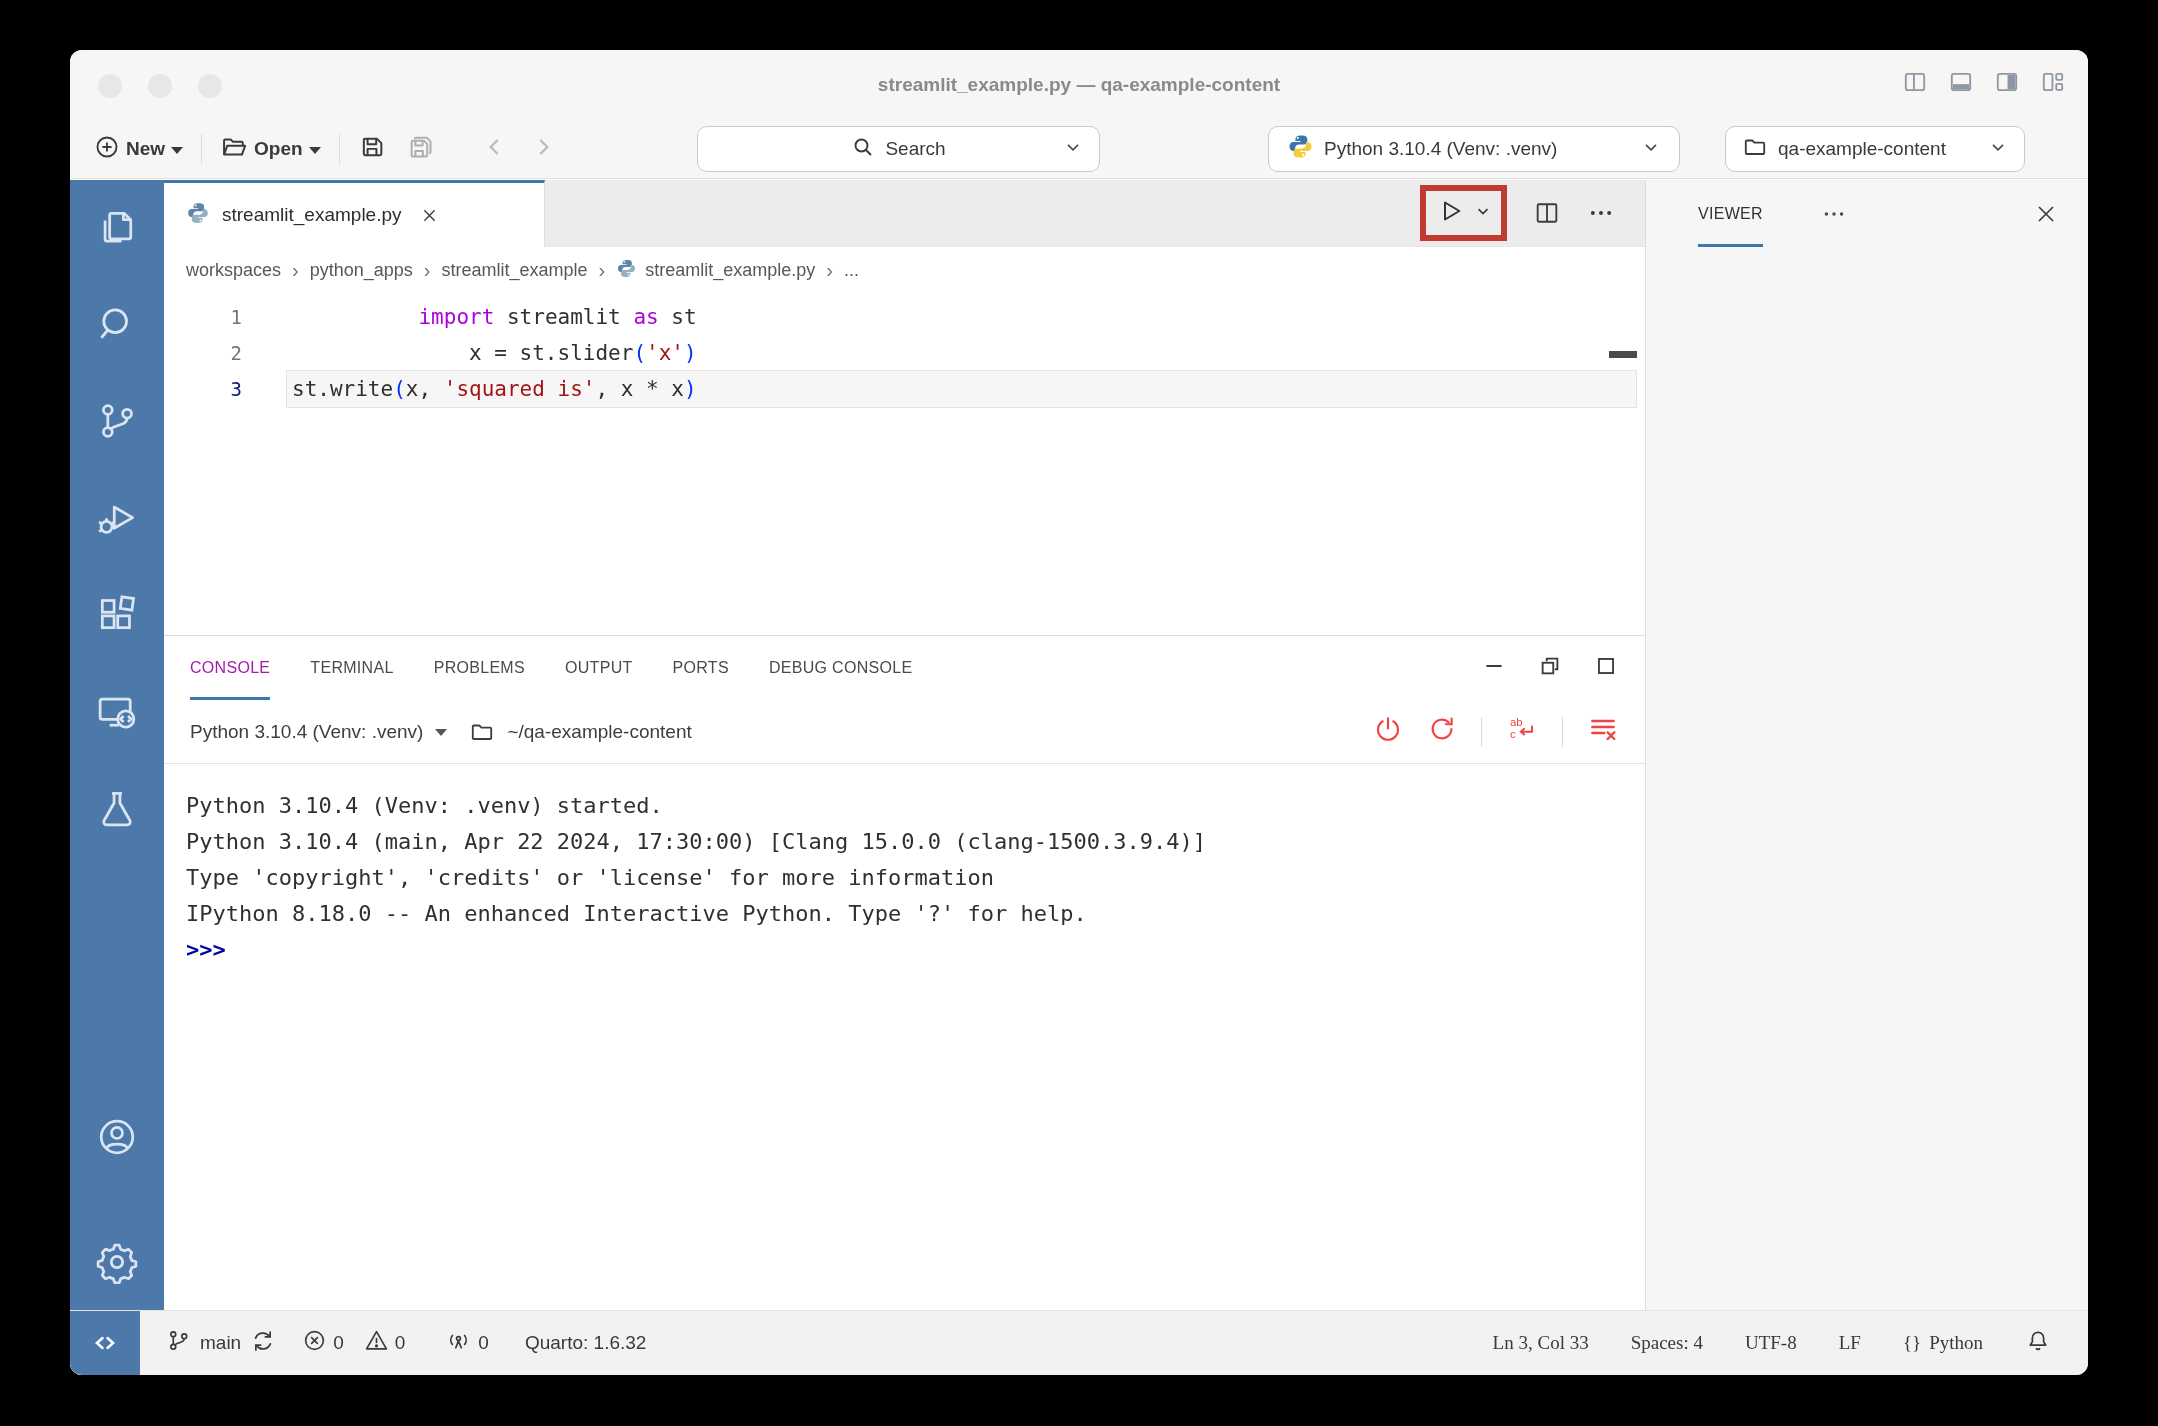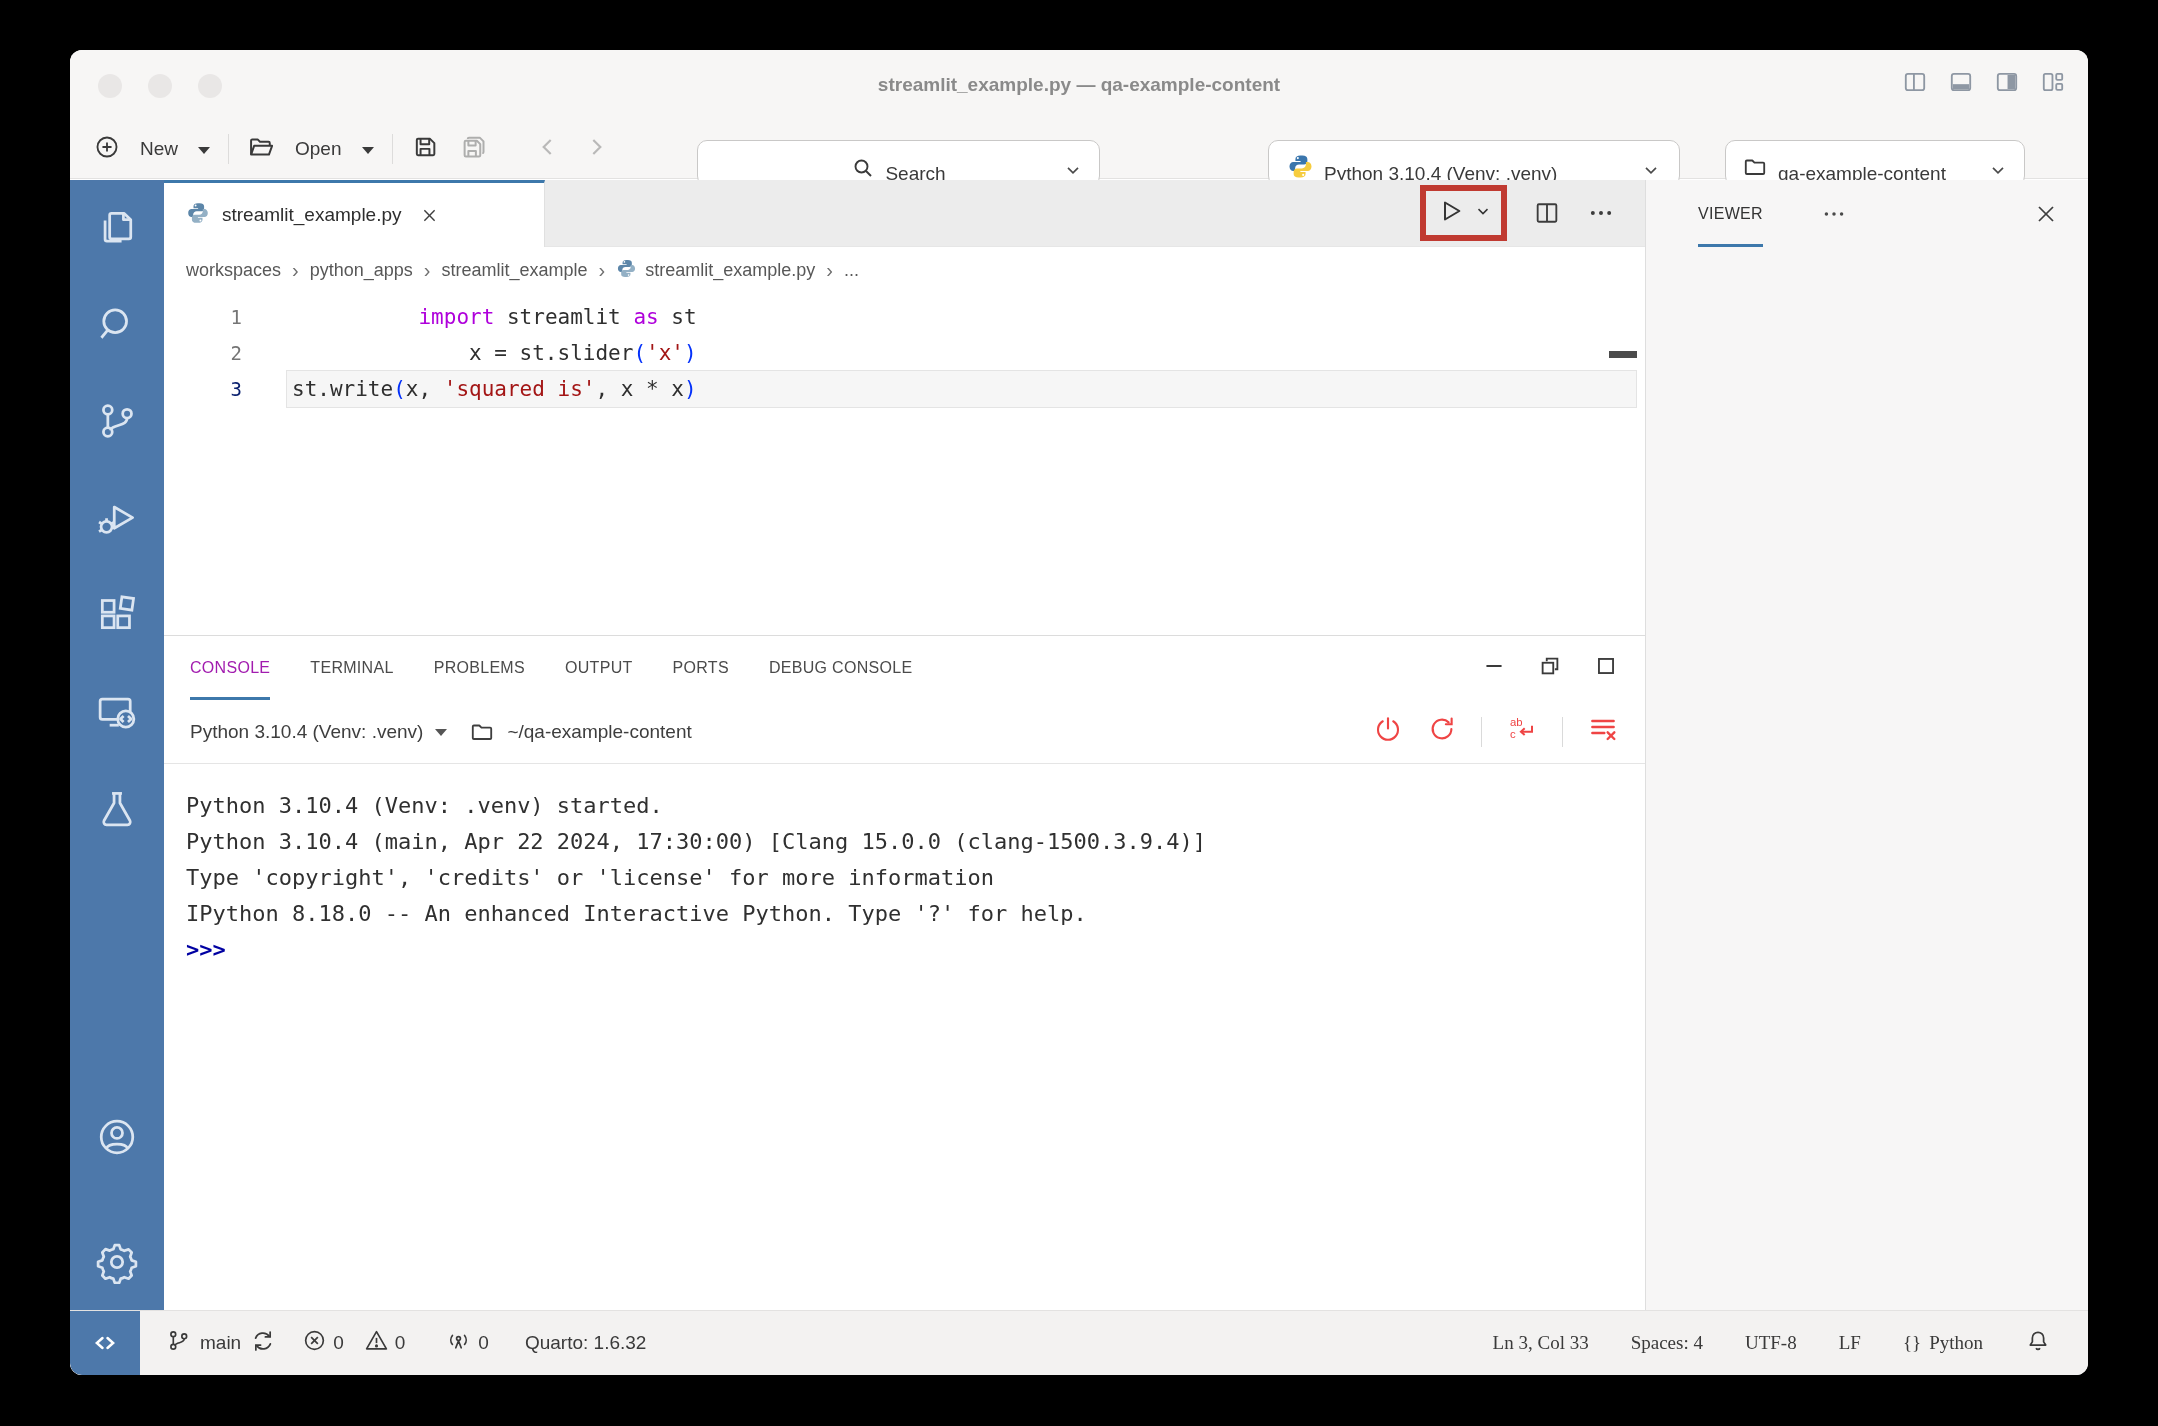--- a/index.html
+++ b/index.html
@@ -13,28 +13,28 @@
   .titlebar { height:70px; background:#f7f6f5; position:relative; display:flex; align-items:center; }
   .traffic { position:absolute; left:28px; top:24px; display:flex; gap:26px; }
   .traffic span { width:24px; height:24px; border-radius:50%; background:#e9e7e6; }
   .win-title { flex:1; text-align:center; font-size:19px; font-weight:600; color:#8a8a8a; }
   .layout-icons { position:absolute; right:22px; top:19px; display:flex; gap:20px; color:#8e97a3; }
   .layout-icons svg { display:block; }
 
   
   .toolbar { height:59px; background:#f7f6f5; border-bottom:1px solid #e3e2e1;
              display:flex; align-items:center; padding-left:24px; position:relative; }
-  .tbtn { display:flex; align-items:center; gap:20px; color:#3a3a3a; font-size:19px; }
+  .tbtn { display:flex; align-items:center; gap:6px; color:#3a3a3a; font-size:19px;font-weight:bold; }
   .tsep { width:1px; height:30px; background:#dddcdb; margin:0 18px; }
   .caret { width:0; height:0; border-left:6px solid transparent; border-right:6px solid transparent;
            border-top:7px solid #3a3a3a; margin-top:2px; }
   .dim { opacity:.38; }
   .dimmer { opacity:.32; }
   .pill { position:absolute; top:6px; height:46px; background:#fff; border:1px solid #c9c8c7;
-          border-radius:10px; display:flex; align-items:flex-end; font-size:19px; color:#3a3a3a;margin-top:14px; }
+          border-radius:10px; display:flex; align-items:center; font-size:19px; color:#3a3a3a; }
   .pill.search { left:627px; width:403px; justify-content:center; gap:10px; }
   .pill.search .chev { position:absolute; right:16px; }
   .pill.interp { left:1198px; width:412px; padding:0 18px; gap:10px; }
   .pill.workspace { left:1655px; width:300px; padding:0 16px; gap:10px; }
   .pill .chev { margin-left:auto; color:#4a4a4a; }
 
   
   .main { position:absolute; top:130px; bottom:65px; left:0; right:0; display:flex; }
   .activitybar { width:94px; background:#4d78aa; color:#dbe5f1; display:flex; flex-direction:column;
                  align-items:center; padding-top:25px; gap:53px; }

